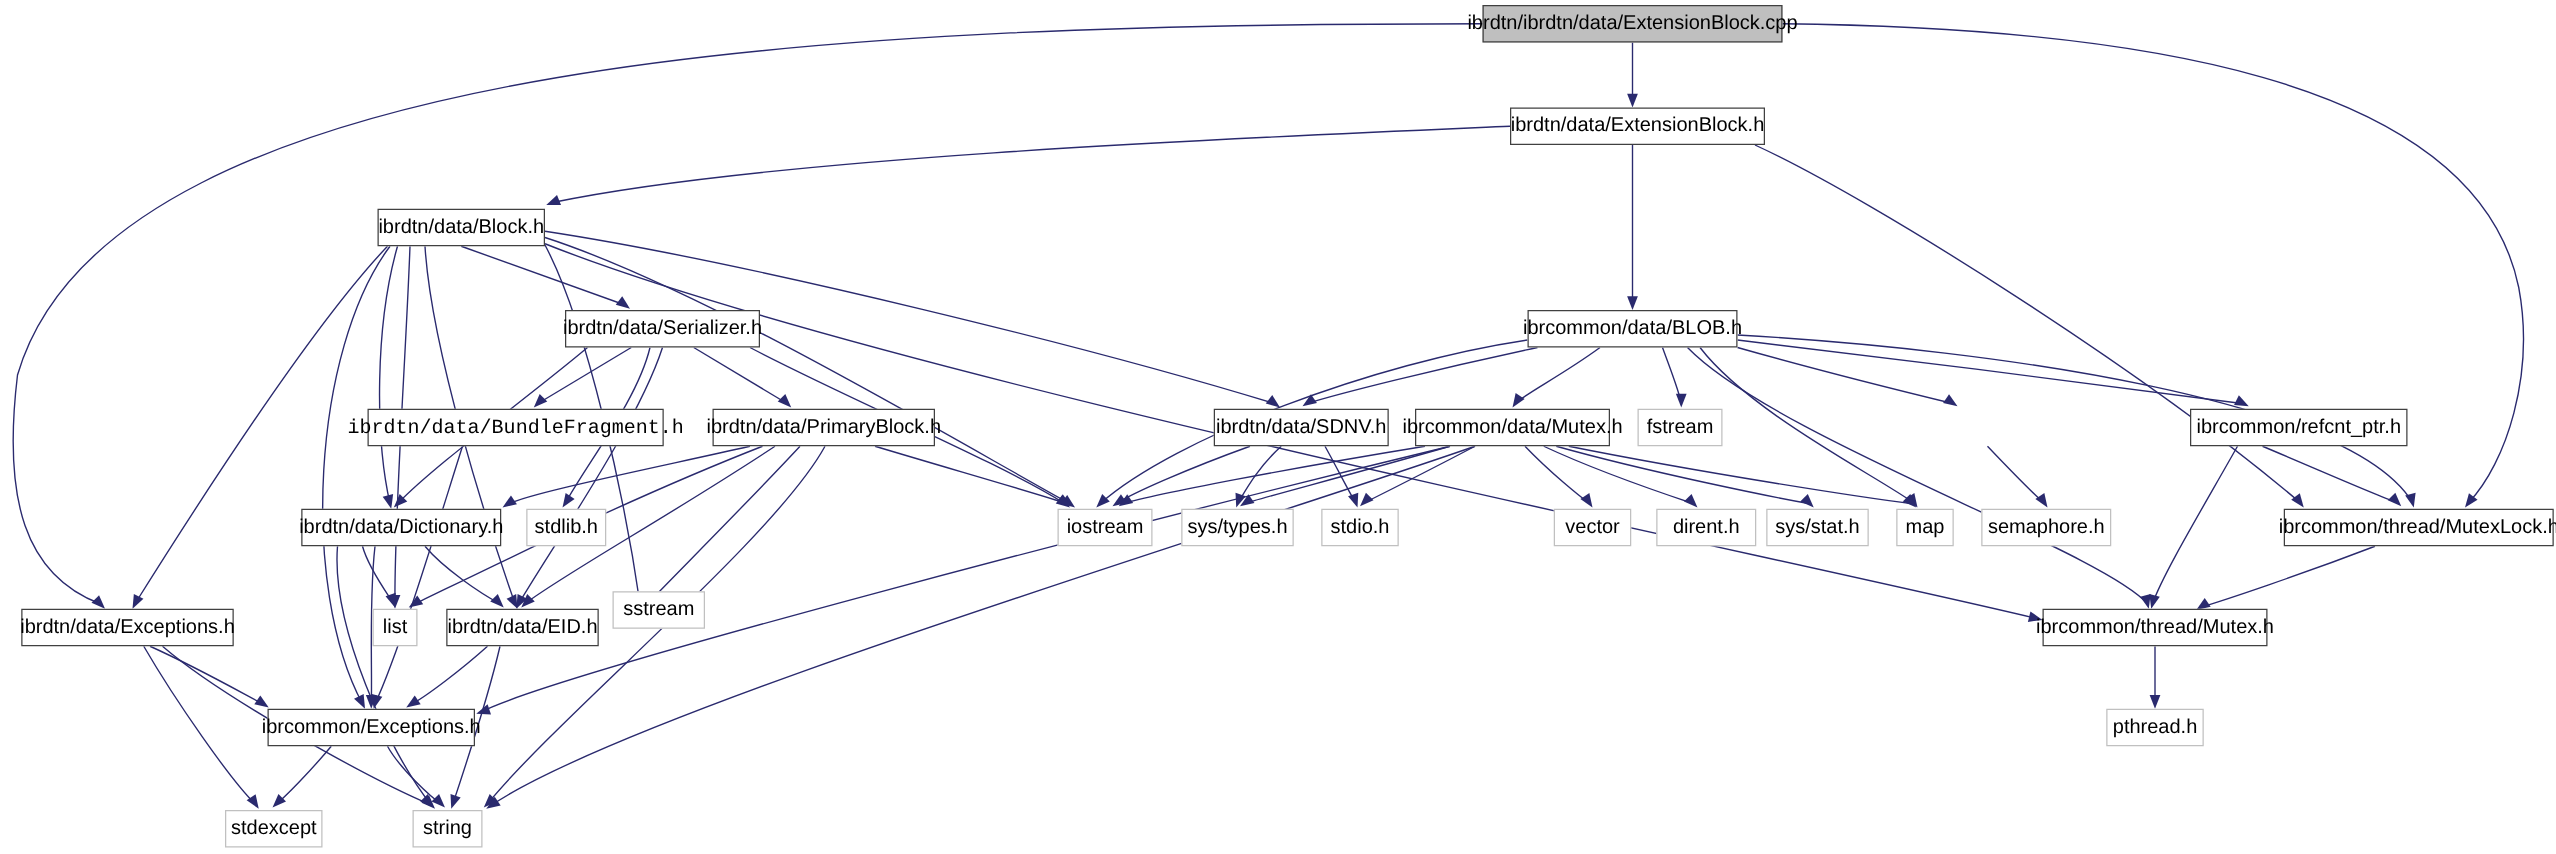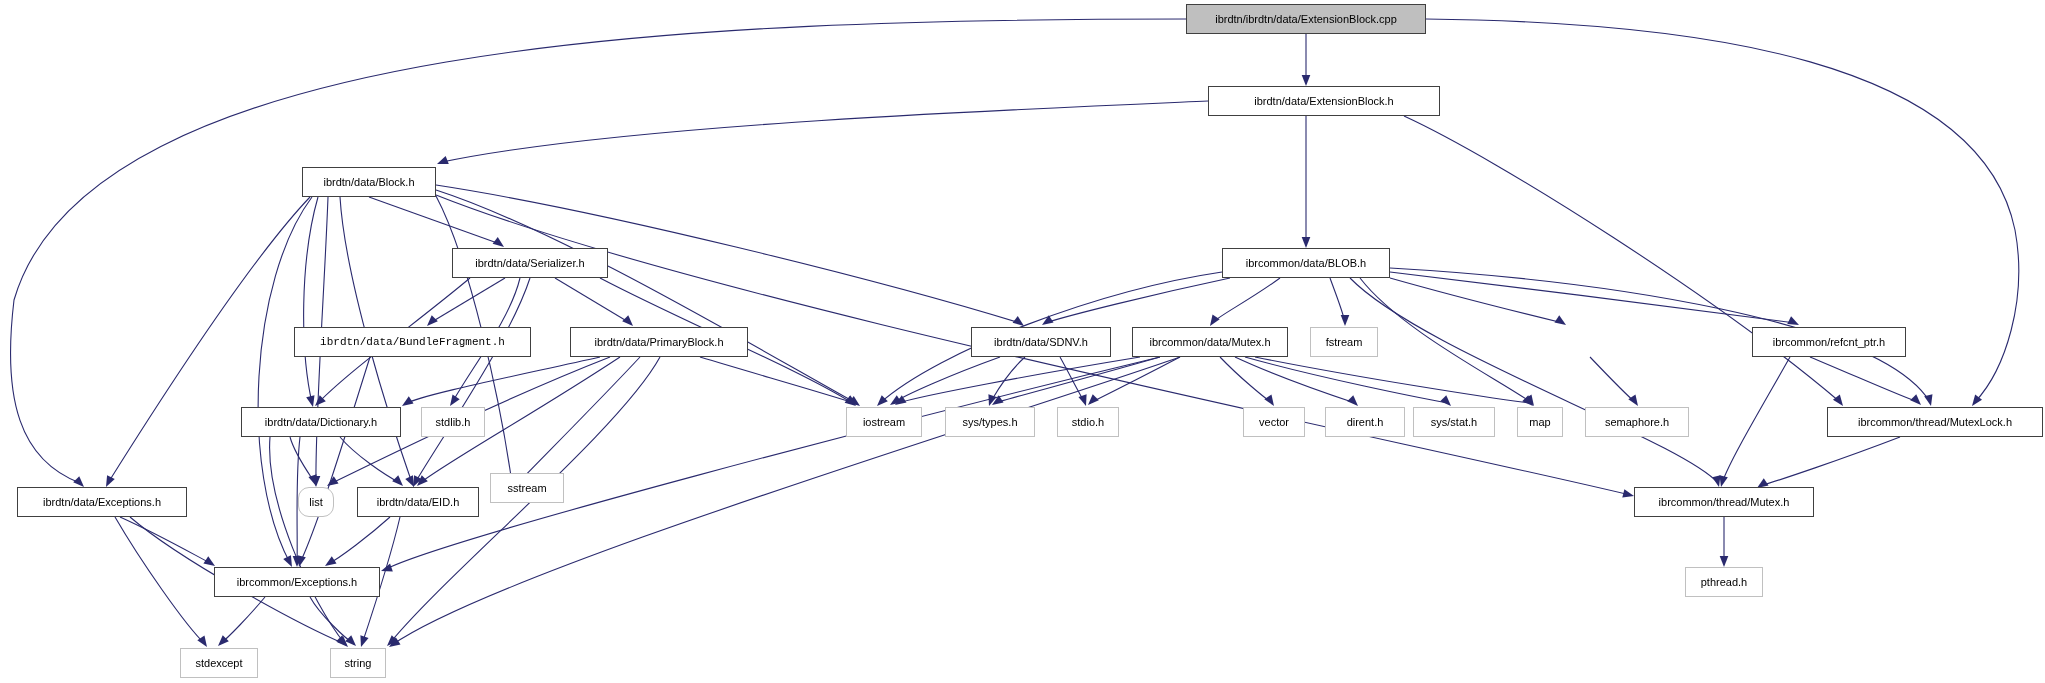--- a/index.html
+++ b/index.html
@@ -1,21 +1,21 @@
 <!DOCTYPE html>
 <html><head>
 <meta charset="utf-8">
 <style>
   html,body{margin:0;padding:0;background:#ffffff;}
   #canvas{position:relative;width:2045px;height:683px;background:#ffffff;
           font-family:"Liberation Sans","DejaVu Sans",sans-serif;overflow:hidden;}
   #edges{position:absolute;left:0;top:0;width:2045px;height:683px;}
   .node{position:absolute;box-sizing:border-box;display:flex;align-items:center;
         justify-content:center;background:#ffffff;border:1px solid #c0c0c0;
-        color:#000000;font-size:11px;line-height:1;white-space:nowrap;height:30px;}
+        color:#000000;font-size:16px;line-height:1;white-space:nowrap;height:30px;}
   .node.solid{border:1px solid #404040;}
   .node.root{background:#bfbfbf;border:1px solid #404040;}
   .node span{display:block;padding:0 6px;}
 </style>
 </head>
 <body>
 
 <div id="canvas">
   <svg id="edges" viewBox="0 0 2045 683" xmlns="http://www.w3.org/2000/svg">
       <path d="M1306,34 L1306,82" fill="none" stroke="#2a2a6e" stroke-width="1.1"></path>
@@ -147,21 +147,21 @@
       <path d="M1724,517 L1724,563" fill="none" stroke="#2a2a6e" stroke-width="1.1"></path>
       <polygon points="0,0 -11,-4.3 -11,4.3" fill="#2a2a6e" transform="translate(1724,567) rotate(90)"></polygon>
       <path d="M265,597 C250,615 228,638 220,644" fill="none" stroke="#2a2a6e" stroke-width="1.1"></path>
       <polygon points="0,0 -11,-4.3 -11,4.3" fill="#2a2a6e" transform="translate(218,646) rotate(135)"></polygon>
       <path d="M310,597 C320,615 345,638 354,644" fill="none" stroke="#2a2a6e" stroke-width="1.1"></path>
       <polygon points="0,0 -11,-4.3 -11,4.3" fill="#2a2a6e" transform="translate(356,646) rotate(45)"></polygon>
     </svg>
 <div class="node root" style="left: 1186px; top: 4px; width: 240px;">
       <span>ibrdtn/ibrdtn/data/ExtensionBlock.cpp</span>
     </div>
-    <div class="node solid" style="left: 1208px; top: 86px; width: 232px;">
+    <div class="node solid" style="left: 1208px; top: 86px; width: 204px;">
       <span>ibrdtn/data/ExtensionBlock.h</span>
     </div>
     <div class="node solid" style="left: 302px; top: 167px; width: 134px;">
       <span>ibrdtn/data/Block.h</span>
     </div>
     <div class="node solid" style="left: 1222px; top: 248px; width: 168px;">
       <span>ibrcommon/data/BLOB.h</span>
     </div>
     <div class="node solid" style="left: 452px; top: 248px; width: 156px;">
       <span>ibrdtn/data/Serializer.h</span>
@@ -174,21 +174,21 @@
     </div>
     <div class="node solid" style="left: 971px; top: 327px; width: 140px;">
       <span>ibrdtn/data/SDNV.h</span>
     </div>
     <div class="node solid" style="left: 1132px; top: 327px; width: 156px;">
       <span>ibrcommon/data/Mutex.h</span>
     </div>
     <div class="node " style="left: 1310px; top: 327px; width: 68px;">
       <span>fstream</span>
     </div>
-    <div class="node solid" style="left: 1752px; top: 327px; width: 154px;">
+    <div class="node solid" style="left: 1752px; top: 327px; width: 174px;">
       <span>ibrcommon/refcnt_ptr.h</span>
     </div>
     <div class="node solid" style="left: 241px; top: 407px; width: 160px;">
       <span>ibrdtn/data/Dictionary.h</span>
     </div>
     <div class="node " style="left: 421px; top: 407px; width: 64px;">
       <span>stdlib.h</span>
     </div>
     <div class="node " style="left: 846px; top: 407px; width: 76px;">
       <span>iostream</span>
@@ -213,21 +213,21 @@
     </div>
     <div class="node " style="left: 1585px; top: 407px; width: 104px;">
       <span>semaphore.h</span>
     </div>
     <div class="node solid" style="left: 1827px; top: 407px; width: 216px;">
       <span>ibrcommon/thread/MutexLock.h</span>
     </div>
     <div class="node solid" style="left: 17px; top: 487px; width: 170px;">
       <span>ibrdtn/data/Exceptions.h</span>
     </div>
-    <div class="node " style="left: 298px; top: 487px; width: 36px; border-radius: 11px;">
+    <div class="node " style="left: 298px; top: 487px; width: 36px;">
       <span>list</span>
     </div>
     <div class="node solid" style="left: 357px; top: 487px; width: 122px;">
       <span>ibrdtn/data/EID.h</span>
     </div>
     <div class="node " style="left: 490px; top: 473px; width: 74px;">
       <span>sstream</span>
     </div>
     <div class="node solid" style="left: 1634px; top: 487px; width: 180px;">
       <span>ibrcommon/thread/Mutex.h</span>

